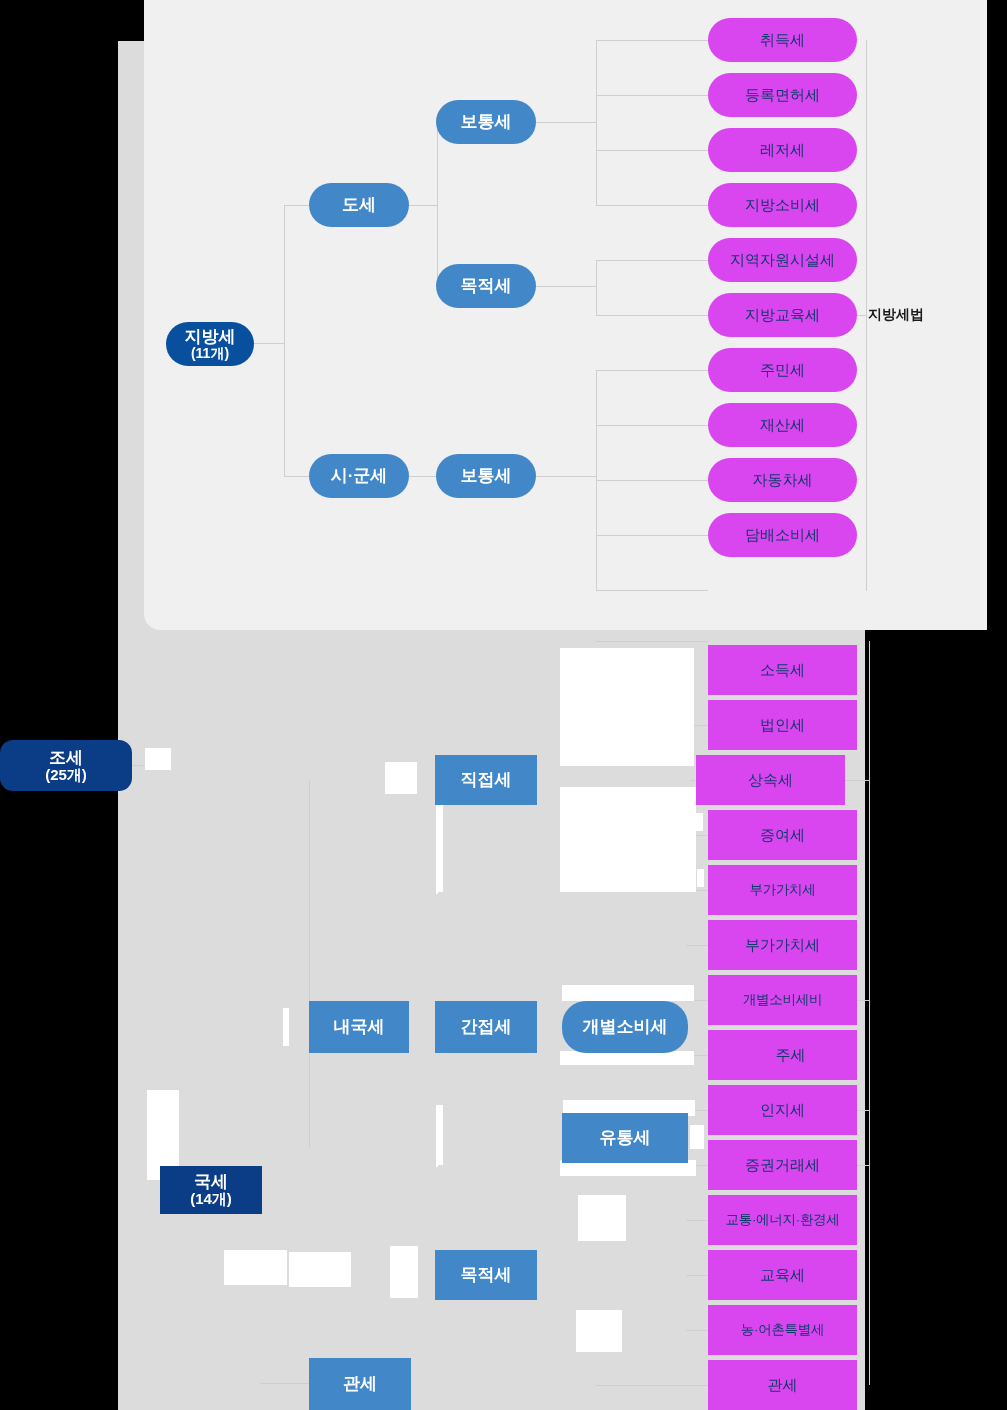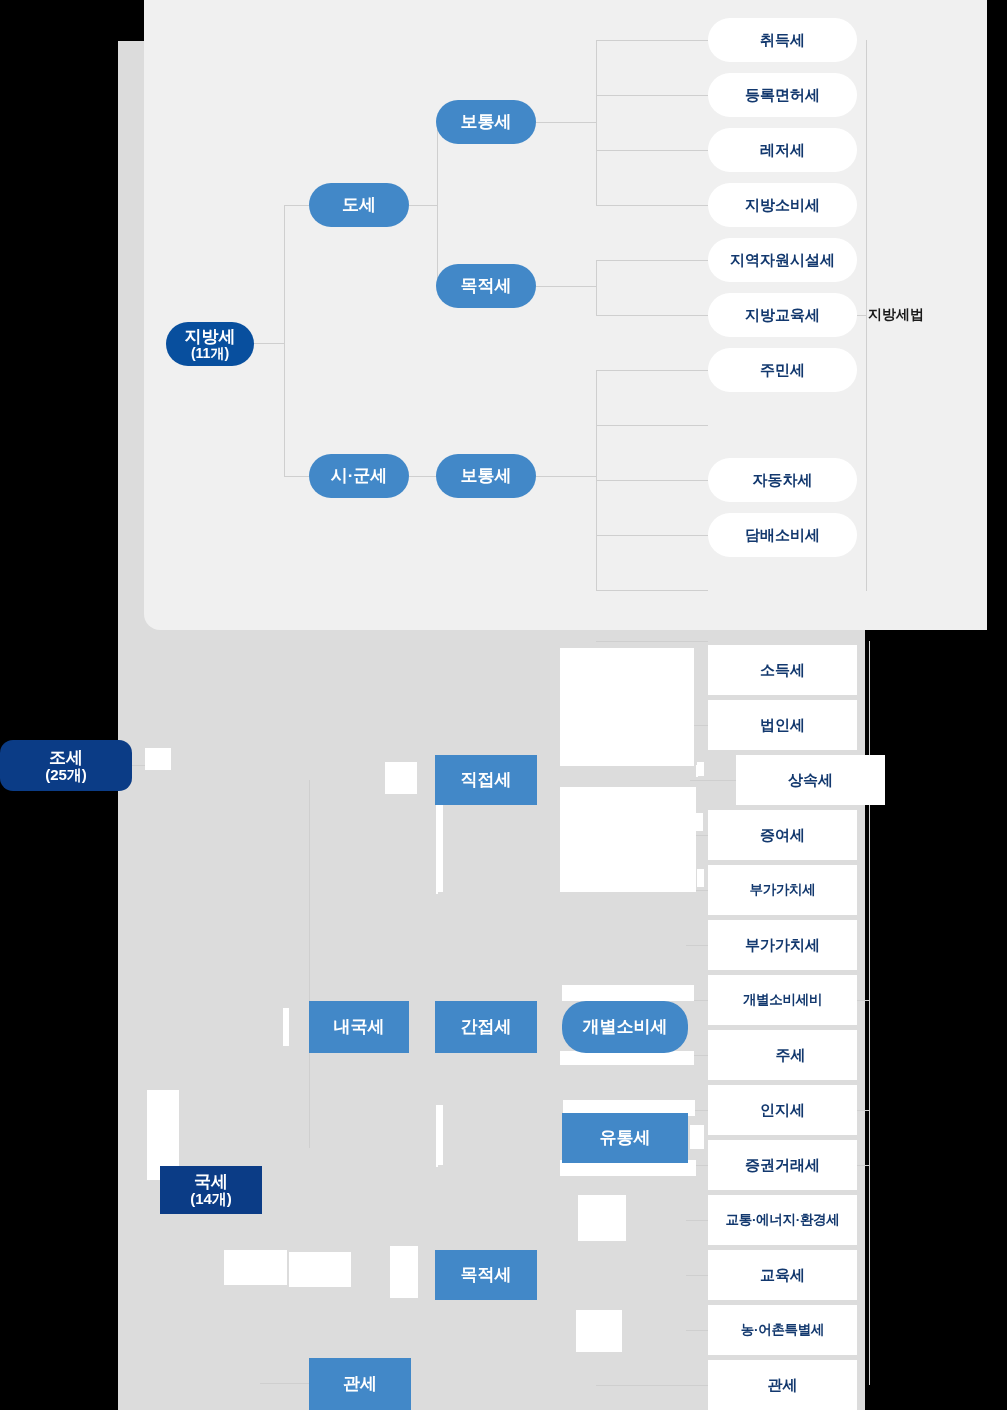--- a/index.html
+++ b/index.html
@@ -19,21 +19,21 @@
 
   
   .node{position:absolute;display:flex;align-items:center;justify-content:center;
         text-align:center;line-height:1.12;box-sizing:border-box;}
   .pill{border-radius:999px;}
   .rect{border-radius:0;}
 
   .n-root{background:#084f9e;color:#fff;font-weight:bold;font-size:17px;}
   .n-root .sub{font-size:14px;font-weight:bold;display:block;}
   .n-mid{background:#4288c8;color:#fff;font-weight:bold;font-size:17px;}
-  .n-leaf{background:#ffffff;color:#12386e;font-weight:bold;font-size:15px;}
+  .n-leaf{background:#d946ef;color:#12386e;font-weight:normal;font-size:15px;}
   .n-leaf.sm{font-size:13.5px;letter-spacing:-0.3px;}
 
   .n-root2{background:#0b3c86;color:#fff;font-weight:bold;font-size:17px;}
   .n-root2 .sub{font-size:15px;font-weight:bold;display:block;}
 
   
   .ph{position:absolute;background:#ffffff;}
 
   .side-label{position:absolute;color:#1a1a1a;font-weight:bold;font-size:14px;}
 </style>
@@ -118,20 +118,23 @@
     <span>지방소비세</span>
     </div>
   <div class="node pill n-leaf" style="left:708px;top:238px;width:149px;height:44px;">
     <span>지역자원시설세</span>
     </div>
   <div class="node pill n-leaf" style="left:708px;top:293px;width:149px;height:44px;">
     <span>지방교육세</span>
     </div>
   <div class="node pill n-leaf" style="left:708px;top:348px;width:149px;height:44px;">
     <span>주민세</span>
+    </div>
+  <div class="node pill n-leaf" style="left:708px;top:403px;width:149px;height:44px;">
+    <span>재산세</span>
     </div>
   <div class="node pill n-leaf" style="left:708px;top:458px;width:149px;height:44px;">
     <span>자동차세</span>
     </div>
   <div class="node pill n-leaf" style="left:708px;top:513px;width:149px;height:44px;">
     <span>담배소비세</span>
     </div>
 
   <div class="side-label" style="left:868px;top:306px;">지방세법</div>
 
@@ -222,21 +225,21 @@
   <div class="node rect n-mid" style="left:309px;top:1358px;width:102px;height:52px;">
     <span>관세</span>
     </div>
 
   <div class="node rect n-leaf" style="left:708px;top:645px;width:149px;height:50px;">
     <span>소득세</span>
     </div>
   <div class="node rect n-leaf" style="left:708px;top:700px;width:149px;height:50px;">
     <span>법인세</span>
     </div>
-  <div class="node rect n-leaf" style="left:736px;top:755px;width:149px;height:50px;">
+  <div class="node rect n-leaf" style="left:696px;top:755px;width:149px;height:50px;">
     <span>상속세</span>
     </div>
   <div class="node rect n-leaf" style="left:708px;top:810px;width:149px;height:50px;">
     <span>증여세</span>
     </div>
   <div class="node rect n-leaf sm" style="left:708px;top:865px;width:149px;height:50px;">
     <span>부가가치세</span>
     </div>
   <div class="node rect n-leaf" style="left:708px;top:920px;width:149px;height:50px;">
     <span>부가가치세</span>

